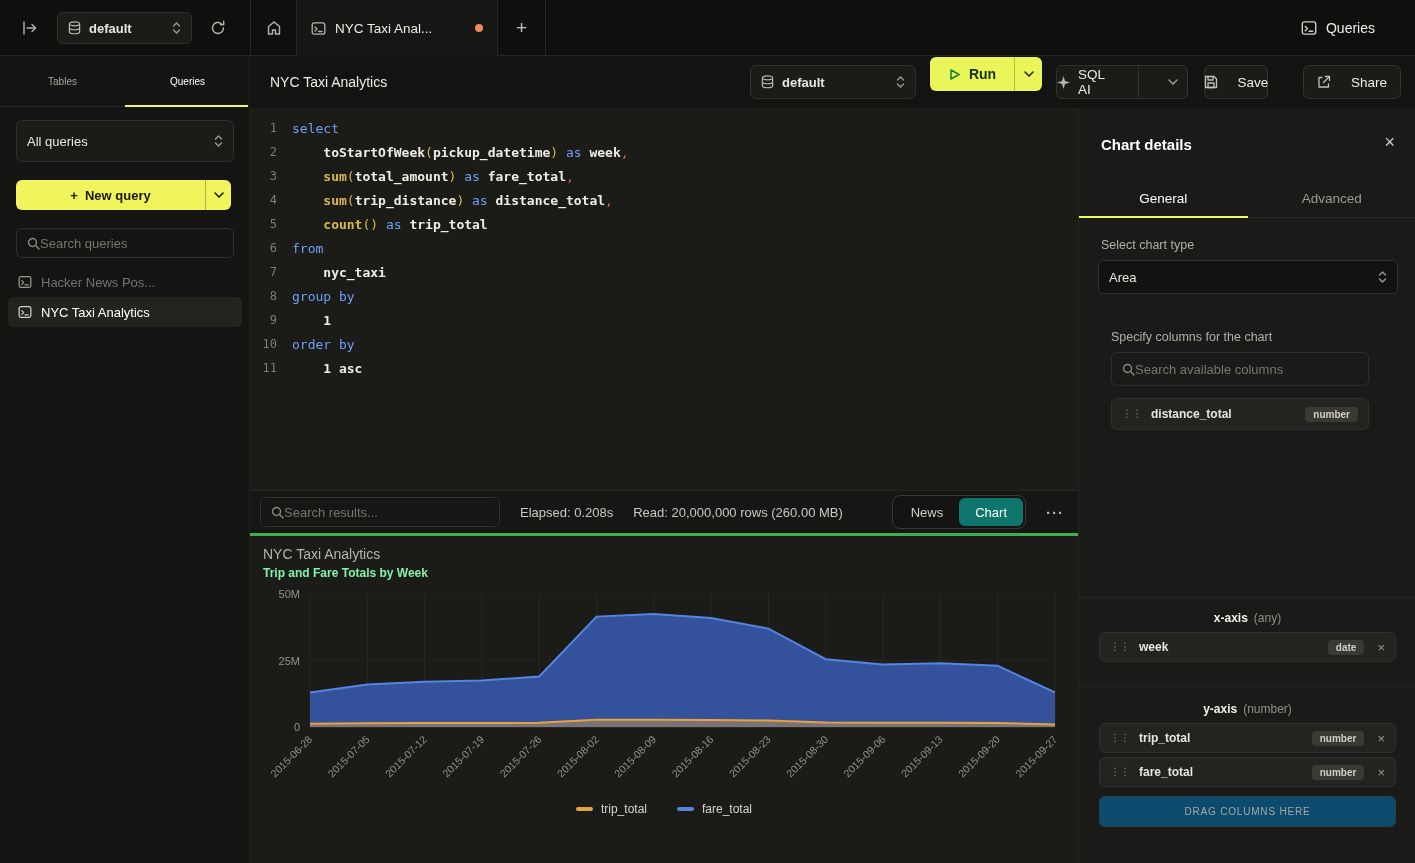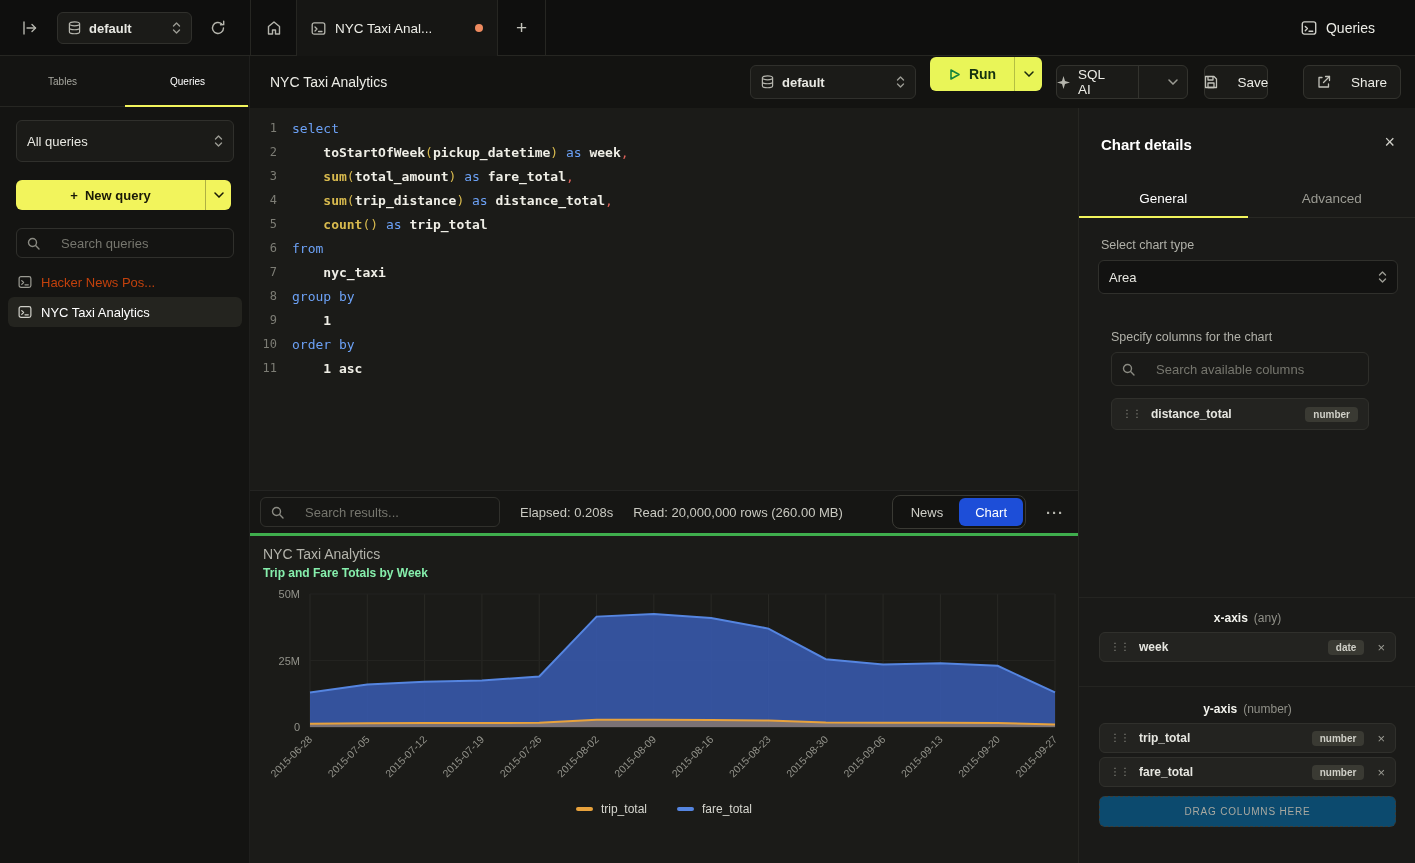--- a/index.html
+++ b/index.html
@@ -25,26 +25,26 @@
   .sidebar{position:absolute;top:56px;left:0;width:250px;bottom:0;background:#141412;border-right:1px solid #1f1f1d}
   .side-tabs{position:absolute;top:0;left:0;width:250px;height:51px;display:flex;border-bottom:1px solid #262622}
   .side-tab{flex:1;display:flex;align-items:center;justify-content:center;font-size:10px;color:#a8a8a0;cursor:pointer;position:relative}
   .side-tab.active{color:#ffffff}
   .side-tab.active .underline{position:absolute;left:0;right:2px;bottom:-1px;height:2px;background:#f2f45c}
   .all-queries{position:absolute;left:16px;top:64px;width:218px;height:42px}
   .new-query{position:absolute;left:16px;top:124px;width:215px;height:30px;display:flex;background:#f2f45c;border-radius:6px;overflow:hidden;color:#191907;cursor:pointer}
   .new-query .main{flex:1;display:flex;align-items:center;justify-content:center;gap:7px;font-weight:bold;font-size:13px}
   .new-query .sep{width:1px;background:rgba(20,20,5,.3)}
   .new-query .caret{width:25px;display:flex;align-items:center;justify-content:center}
-  .search-box{display:flex;align-items:center;gap:21px;padding:0 10px;border:1px solid #30302c;border-radius:6px;background:transparent}
+  .search-box{display:flex;align-items:center;gap:0;padding:0 10px;border:1px solid #30302c;border-radius:6px;background:transparent}
   .search-box input{flex:1;min-width:0;background:transparent;border:0;outline:0;color:#e8e8e2;font-size:13px;font-family:inherit}
   .search-box input::placeholder{color:#76766e}
   .side-search{position:absolute;left:16px;top:172px;width:218px;height:30px}
   .query-list{position:absolute;left:8px;top:211px;width:234px}
-  .query-item{height:30px;display:flex;align-items:center;gap:9px;padding:0 10px;border-radius:6px;color:#c2410c;cursor:pointer}
+  .query-item{height:30px;display:flex;align-items:center;gap:9px;padding:0 10px;border-radius:6px;color:#737373;cursor:pointer}
   .query-item .qlbl{font-size:13px;white-space:nowrap}
   .query-item.active{background:#24241f;color:#ffffff}
 
   
   .main-header{position:absolute;left:250px;top:56px;width:1165px;height:52px;background:#131311}
   .main-title{position:absolute;left:20px;top:0;height:52px;display:flex;align-items:center;font-size:14px;color:#ecece6}
   .hdr-db{position:absolute;left:500px;top:9px;width:166px;height:34px;font-weight:bold}
   .run-btn{position:absolute;left:680px;top:1px;width:112px;height:34px;display:flex;background:#e9f558;border-radius:6px;overflow:hidden;color:#15240e;cursor:pointer}
   .run-btn .main{flex:1;display:flex;align-items:center;justify-content:center;gap:8px;font-weight:bold;font-size:14px;color:#14310f}
   .run-btn .sep{width:1px;background:rgba(20,30,5,.25)}
@@ -69,21 +69,21 @@
   .tok-nm{color:#efeee6;font-weight:bold}
   .tok-cm{color:#e0635a}
   .tok-pl{color:#efeee6}
 
   
   .results-bar{position:absolute;left:250px;top:490px;width:828px;height:43px;background:#161614;border-top:1px solid #242422;display:flex;align-items:center;gap:20px;padding:0 14px 0 10px}
   .results-search{width:240px;height:30px;flex:none}
   .meta{color:#c9c9c1;font-size:13px;white-space:nowrap}
   .view-toggle{margin-left:auto;display:flex;align-items:center;height:34px;border:1px solid #3a3a34;border-radius:8px;padding:2px;background:#131311}
   .view-seg{height:28px;padding:0 16px;display:flex;align-items:center;font-size:13px;color:#cfcfc8;border-radius:6px;cursor:pointer}
-  .view-seg.active{background:#1d4ed8;color:#ffffff}
+  .view-seg.active{background:#0f766e;color:#ffffff}
   .more-btn{color:#b5b5ad;font-size:15px;font-weight:bold;letter-spacing:1px;cursor:pointer}
 
   .green-divider{position:absolute;left:250px;top:533px;width:828px;height:3px;background:#3fae4d}
 
   
   .chart-section{position:absolute;left:250px;top:536px;width:828px;height:327px;background:#1b1b18}
   .chart-title{position:absolute;left:13px;top:10px;font-size:14px;color:#b4b4ac}
   .chart-subtitle{position:absolute;left:13px;top:30px;font-size:12px;font-weight:bold;color:#86efac}
   .chart-svg{position:absolute;left:0;top:0}
   .chart-legend{position:absolute;left:0;top:266px;width:828px;display:flex;justify-content:center;gap:30px}

